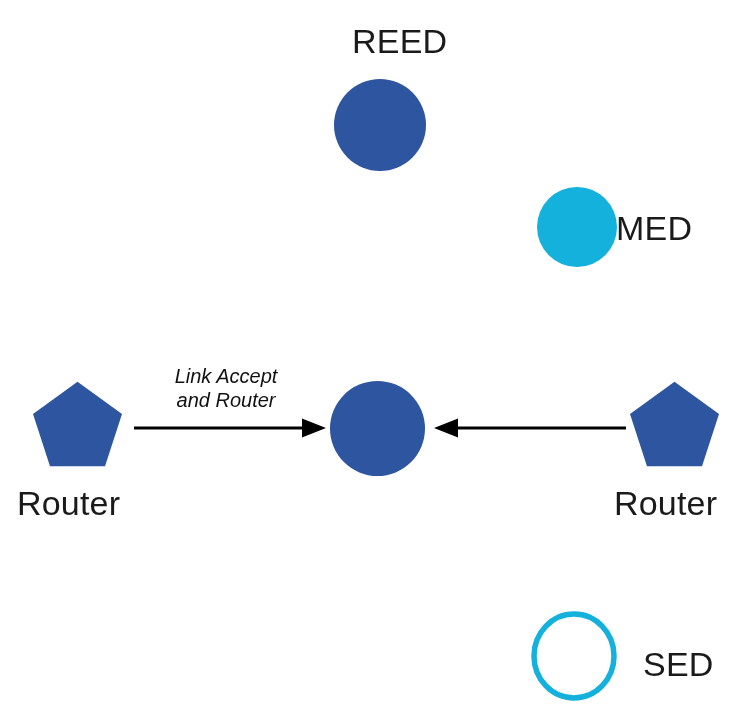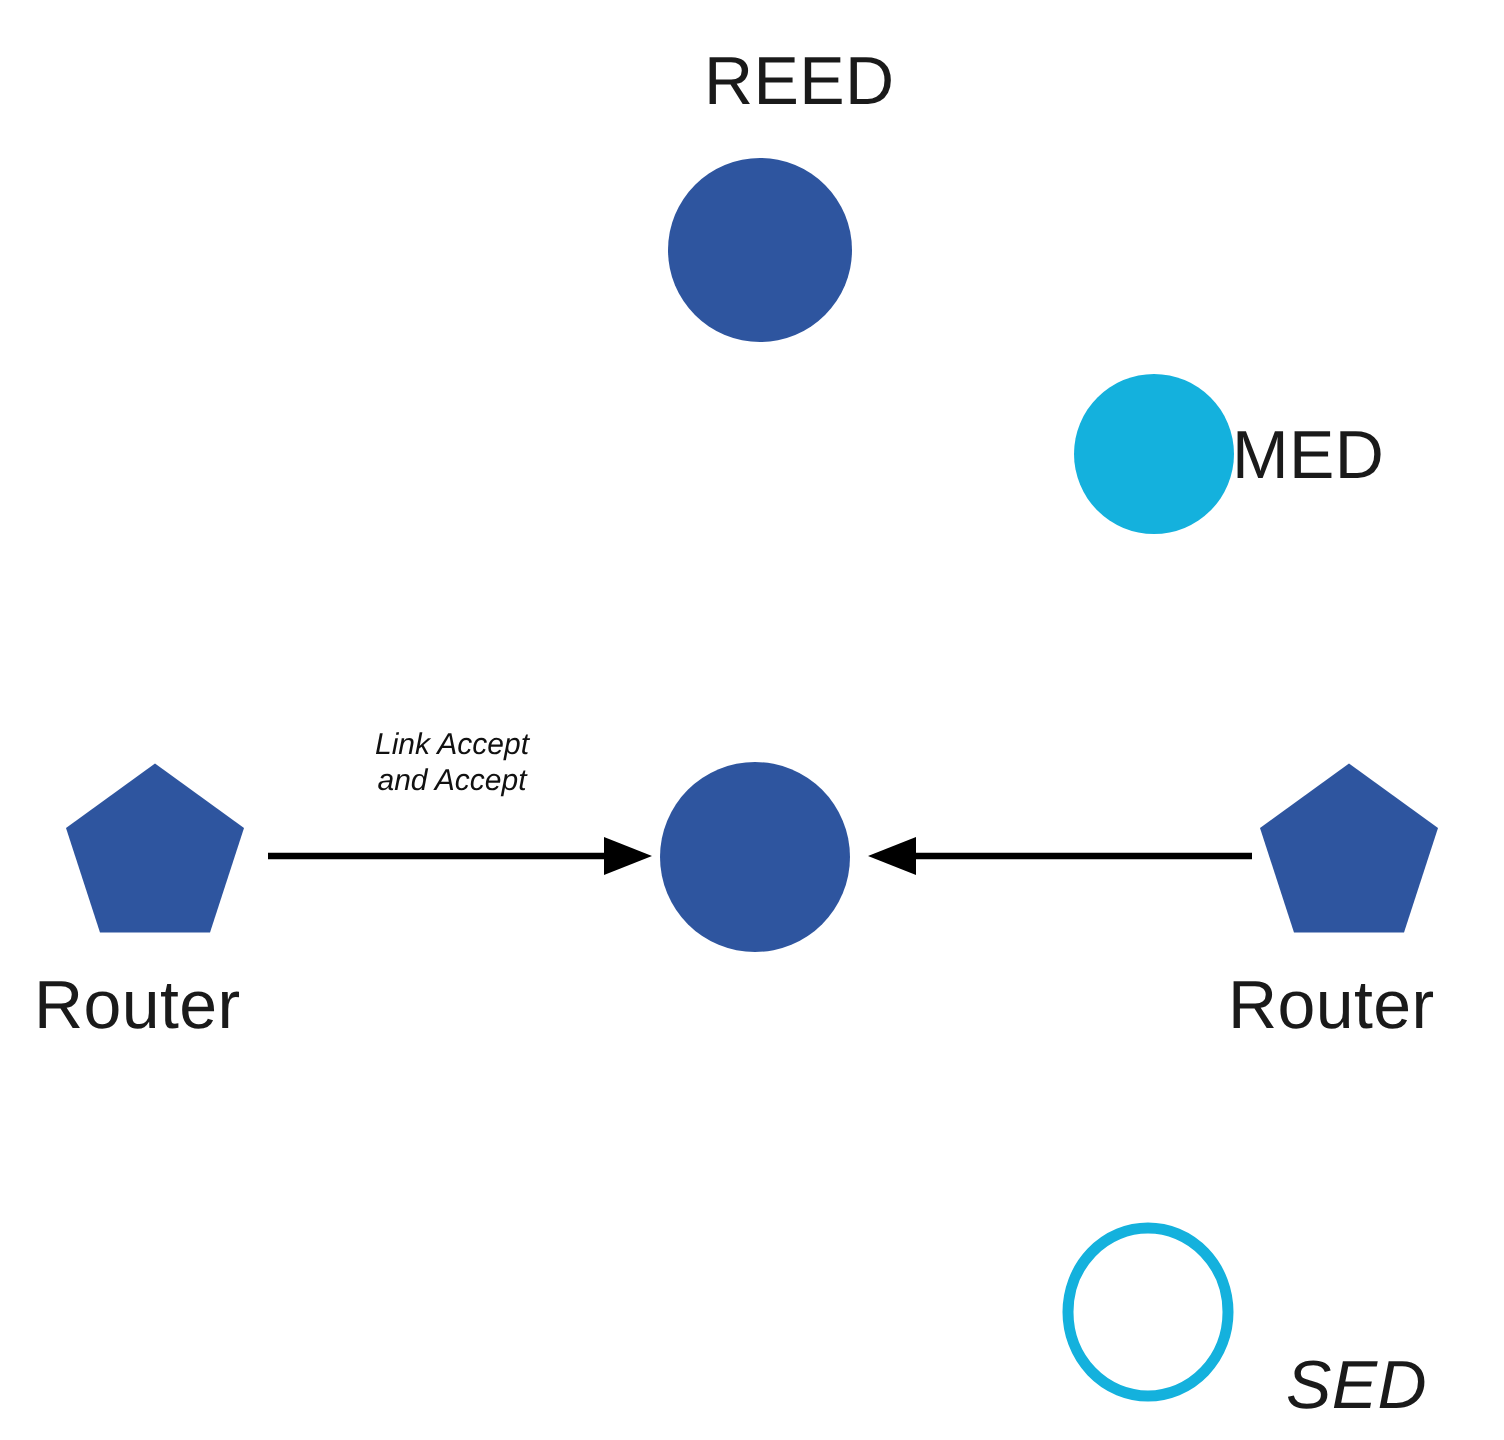--- a/index.html
+++ b/index.html
@@ -26,21 +26,21 @@
     white-space: nowrap;
     line-height: 1;
   }
   .node-label {
     font-size: 34px;
     font-weight: 400;
     letter-spacing: 0.2px;
   }
   .edge-label {
     font-style: italic;
-    font-size: 15px;
+    font-size: 20px;
     line-height: 1.22;
     text-align: center;
     white-space: pre;
     color: #111111;
   }
   svg.shape-svg { display: block; overflow: visible; }
   .edge-svg { position: absolute; overflow: visible; }
 </style>
 </head>
 <body>
@@ -64,21 +64,21 @@
   <div class="label node-label" style="left:616px; top:211px;">MED</div>
 
   <div class="node-shape" style="left:33px; top:379px;">
     <svg class="shape-svg" width="89" height="90" viewBox="0 0 100 95" aria-hidden="true">
       <polygon points="50,0 100,36.3 80.9,95 19.1,95 0,36.3" fill="#2E559F"></polygon>
     </svg>
   </div>
 
   <div class="label node-label" style="left:17px; top:486px;">Router</div>
 
-  <div class="label edge-label" style="left:150px; top:364px; width:152px;"><span>Link Accept</span><br><span>and Accept</span></div>
+  <div class="label edge-label" style="left:150px; top:364px; width:152px;"><span>Link Accept</span><br><span>and Router</span></div>
 
   <svg class="edge-svg" style="left:134px; top:416px;" width="192" height="24" viewBox="0 0 192 24" aria-hidden="true">
     <line x1="0" y1="12" x2="172" y2="12" stroke="#000000" stroke-width="3.2"></line>
     <polygon points="192,12 168,2.5 168,21.5" fill="#000000"></polygon>
   </svg>
 
   <div class="node-shape" style="left:330px; top:381px;">
     <svg class="shape-svg" width="95" height="95" viewBox="0 0 95 95" aria-hidden="true">
       <circle cx="47.5" cy="47.5" r="47.5" fill="#2E559F"></circle>
     </svg>
@@ -96,15 +96,15 @@
   </div>
 
   <div class="label node-label" style="left:614px; top:486px;">Router</div>
 
   <div class="node-shape" style="left:531px; top:611px;">
     <svg class="shape-svg" width="86" height="90" viewBox="0 0 86 90" aria-hidden="true">
       <ellipse cx="43" cy="45" rx="40" ry="42" fill="#ffffff" stroke="#14B1DD" stroke-width="5.5"></ellipse>
     </svg>
   </div>
 
-  <div class="label node-label" style="left:643px; top:676px;font-style:italic;">SED</div>
+  <div class="label node-label" style="left:643px; top:647px;">SED</div>
 
 </div>
 
 </body></html>

